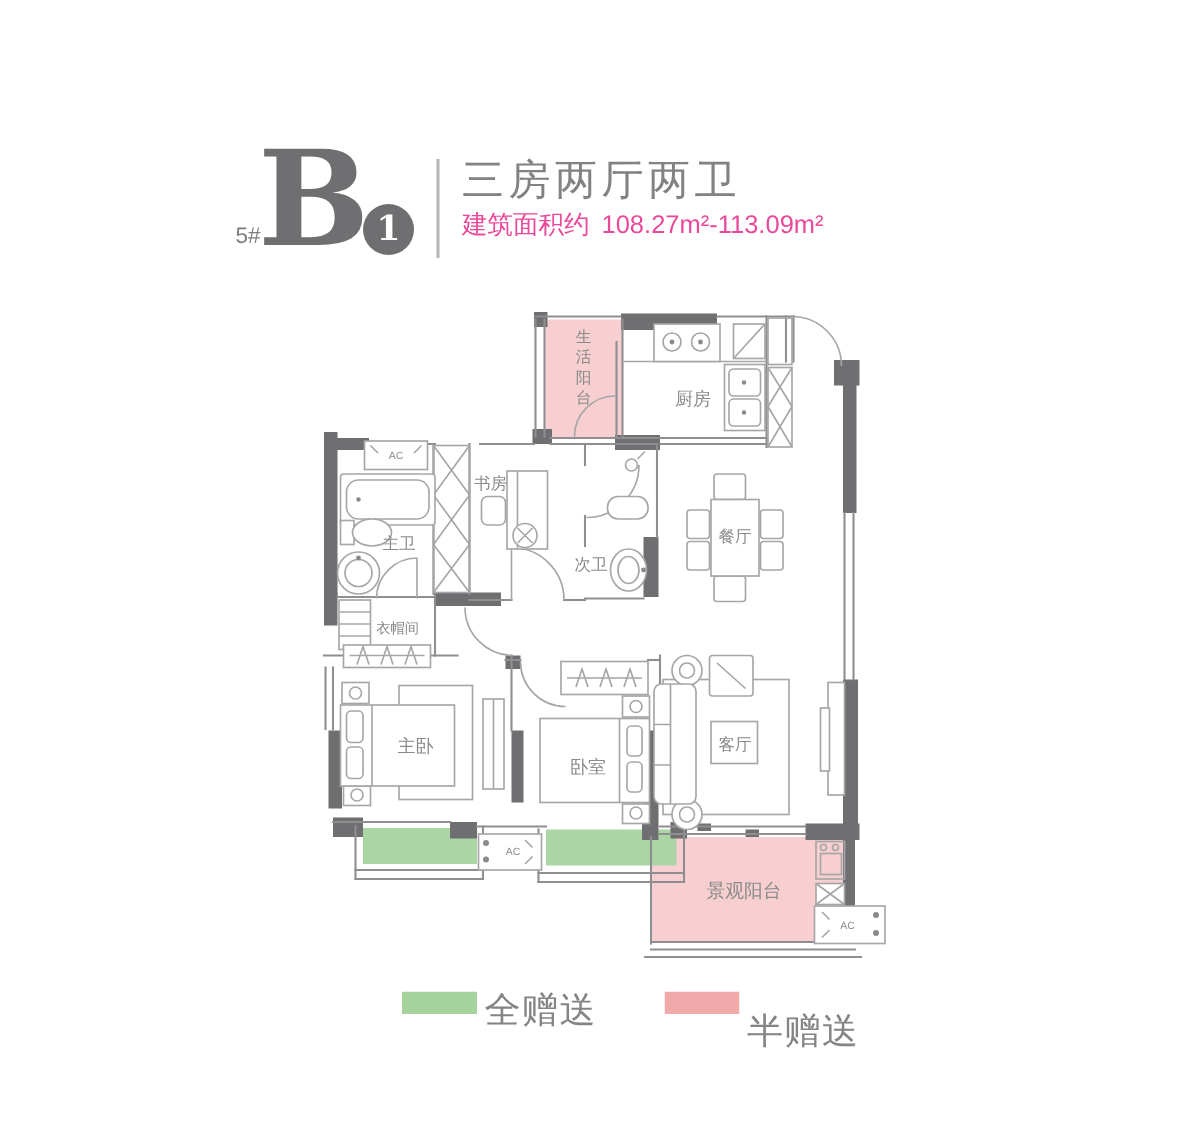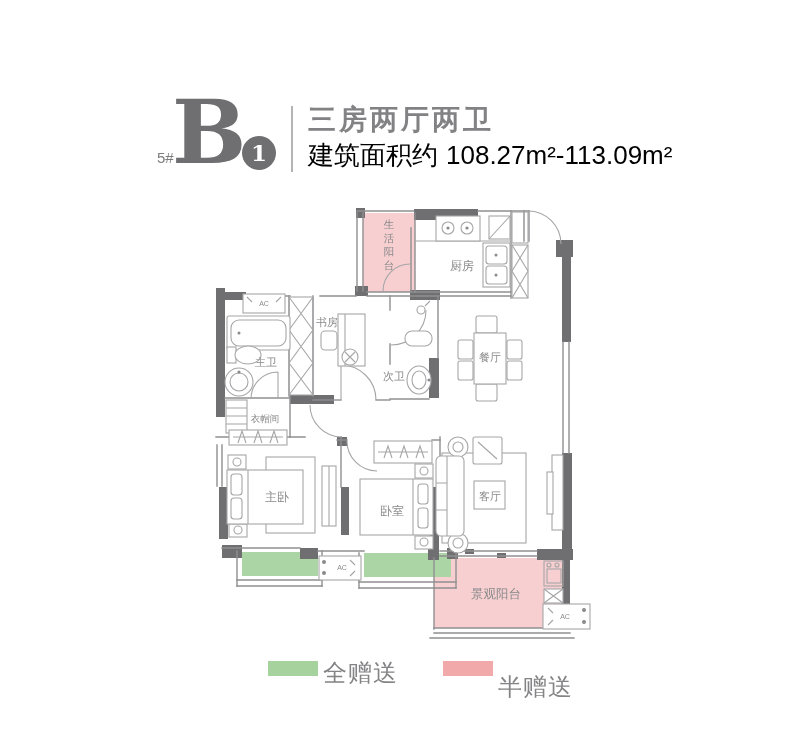--- a/index.html
+++ b/index.html
@@ -6,22 +6,22 @@
   #page{position:relative;width:800px;height:749px;background:#ffffff;overflow:hidden;
         font-family:"Liberation Sans","DejaVu Sans",sans-serif;}
   
   .hdr-5{position:absolute;left:157px;top:149px;font-size:15px;color:#7d7d7f;}
   .hdr-B{position:absolute;left:172px;top:88px;font-family:"DejaVu Serif","Liberation Serif",serif;
          font-size:88px;line-height:1;color:#6f6f71;font-weight:700;}
   .badge{position:absolute;left:242px;top:136px;width:34px;height:34px;border-radius:50%;
          background:#6f6f71;color:#fff;font-family:"DejaVu Serif","Liberation Serif",serif;
          font-size:23px;font-weight:700;text-align:center;line-height:34px;}
   .divider{position:absolute;left:291px;top:106px;width:2px;height:66px;background:#b4b4b6;}
-  .title{position:absolute;left:308px;top:101px;font-size:28px;color:#828284;letter-spacing:3px;font-weight:bold;}
-  .subtitle{position:absolute;left:308px;top:138px;font-size:26px;color:#000000;}
+  .title{position:absolute;left:308px;top:101px;font-size:28px;color:#828284;letter-spacing:3px;}
+  .subtitle{position:absolute;left:308px;top:138px;font-size:17px;color:#ec4899;}
   .subtitle .num{margin-left:8px;}
   
   svg.plan{position:absolute;left:0;top:0;}
   .w{stroke:#8f8f91;stroke-width:1.4;fill:none;stroke-linecap:square;}
   .f{stroke:#a6a6a8;stroke-width:1.1;fill:#ffffff;}
   .fn{stroke:#a6a6a8;stroke-width:1.1;fill:none;}
   .dk{fill:#6f6f71;stroke:none;}
   .lbl{fill:#8a8a8c;font-size:12px;text-anchor:middle;font-family:"Liberation Sans","DejaVu Sans",sans-serif;}
   .ac-t{fill:#8a8a8c;font-size:7px;text-anchor:middle;font-family:"Liberation Sans","DejaVu Sans",sans-serif;}
   

